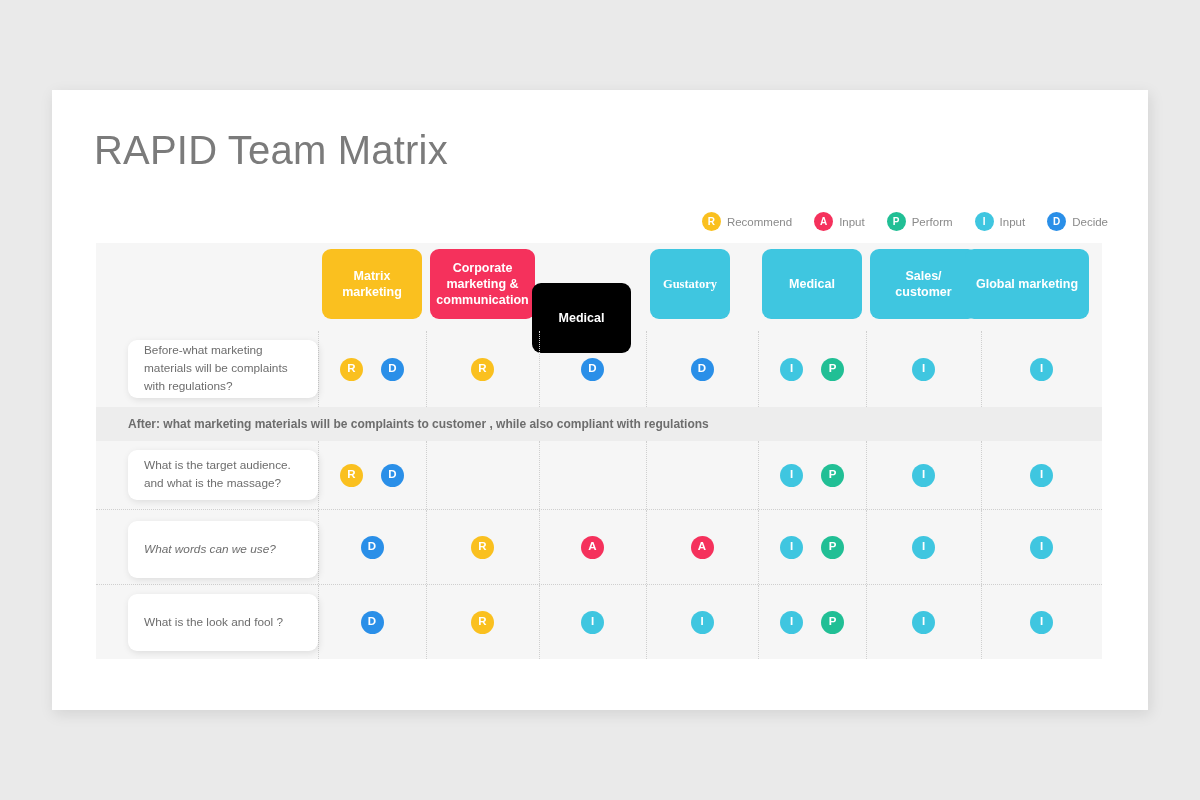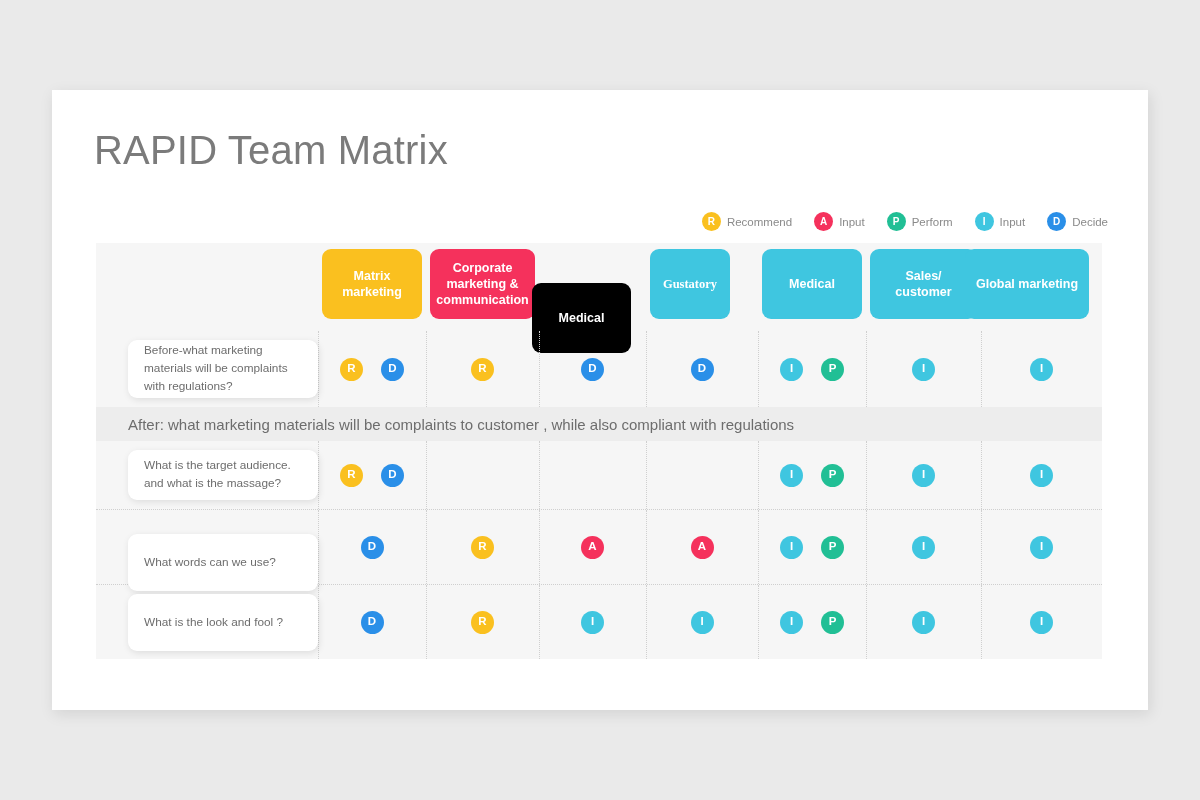--- a/index.html
+++ b/index.html
@@ -178,22 +178,23 @@
   #after-banner {
     position: relative;
     height: 34px;
     background: #ededed;
     display: flex;
     align-items: center;
     padding-left: 32px;
     box-sizing: border-box;
   }
   #after-banner-text {
-    font-size: 15px;
+    font-size: 12px;
     color: #6d6d6d;
+    font-weight: bold;
   }
 </style>
 </head>
 <body>
 
 <div id="slide-card">
 
   <div id="slide-title">RAPID Team Matrix</div>
 
   <div id="legend">
@@ -298,21 +299,21 @@
           </div>
         </div>
         <div class="matrix-row dashed-top" style="height: 75px;">
           <div class="col-sep" style="left: 222px;"></div>
           <div class="col-sep" style="left: 330px;"></div>
           <div class="col-sep" style="left: 443px;"></div>
           <div class="col-sep" style="left: 550px;"></div>
           <div class="col-sep" style="left: 662px;"></div>
           <div class="col-sep" style="left: 770px;"></div>
           <div class="col-sep" style="left: 885px;"></div>
-          <div class="row-label-card" style="top: 24px; height: 57px;">
+          <div class="row-label-card" style="top: 11px; height: 57px; font-style: italic;">
             <div class="row-label-text">What words can we use?</div>
           </div>
           <div class="badge-cell" style="left: 222px; width: 108px;">
             <span class="badge" style="background: rgb(42, 143, 232);">D</span>
           </div>
           <div class="badge-cell" style="left: 330px; width: 113px;">
             <span class="badge" style="background: rgb(250, 192, 31);">R</span>
           </div>
           <div class="badge-cell" style="left: 443px; width: 107px;">
             <span class="badge" style="background: rgb(245, 49, 92);">A</span>

